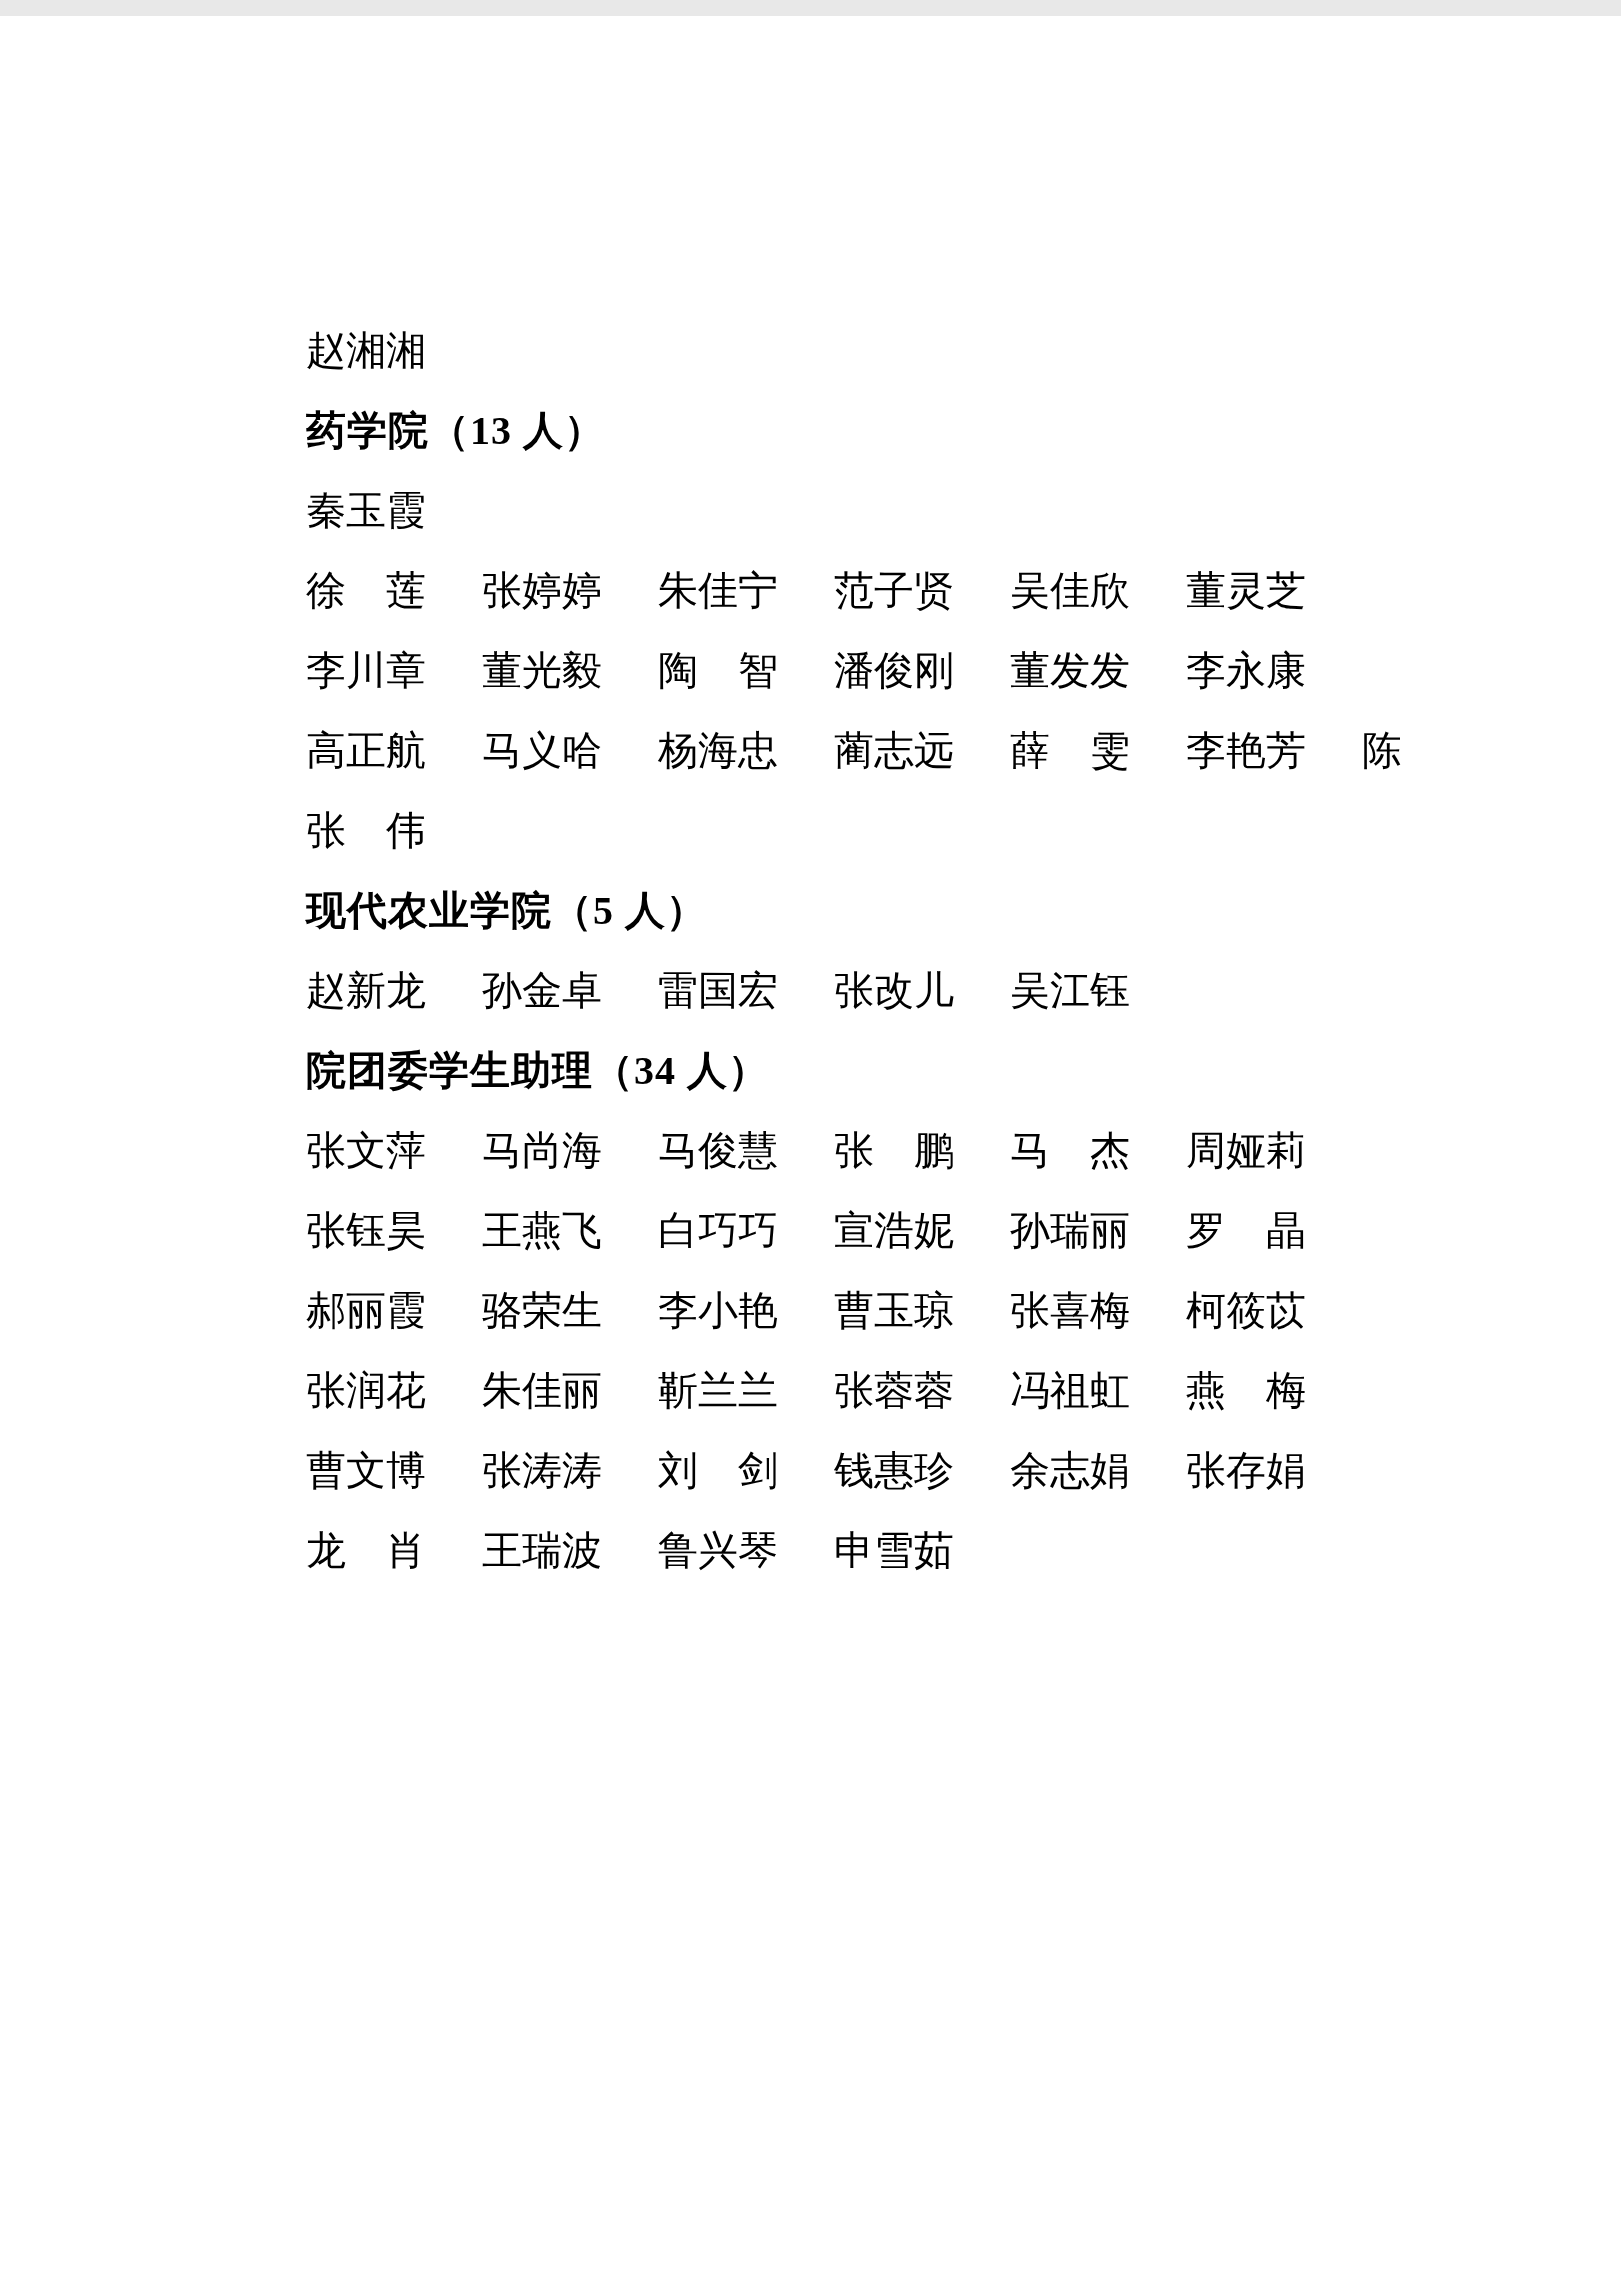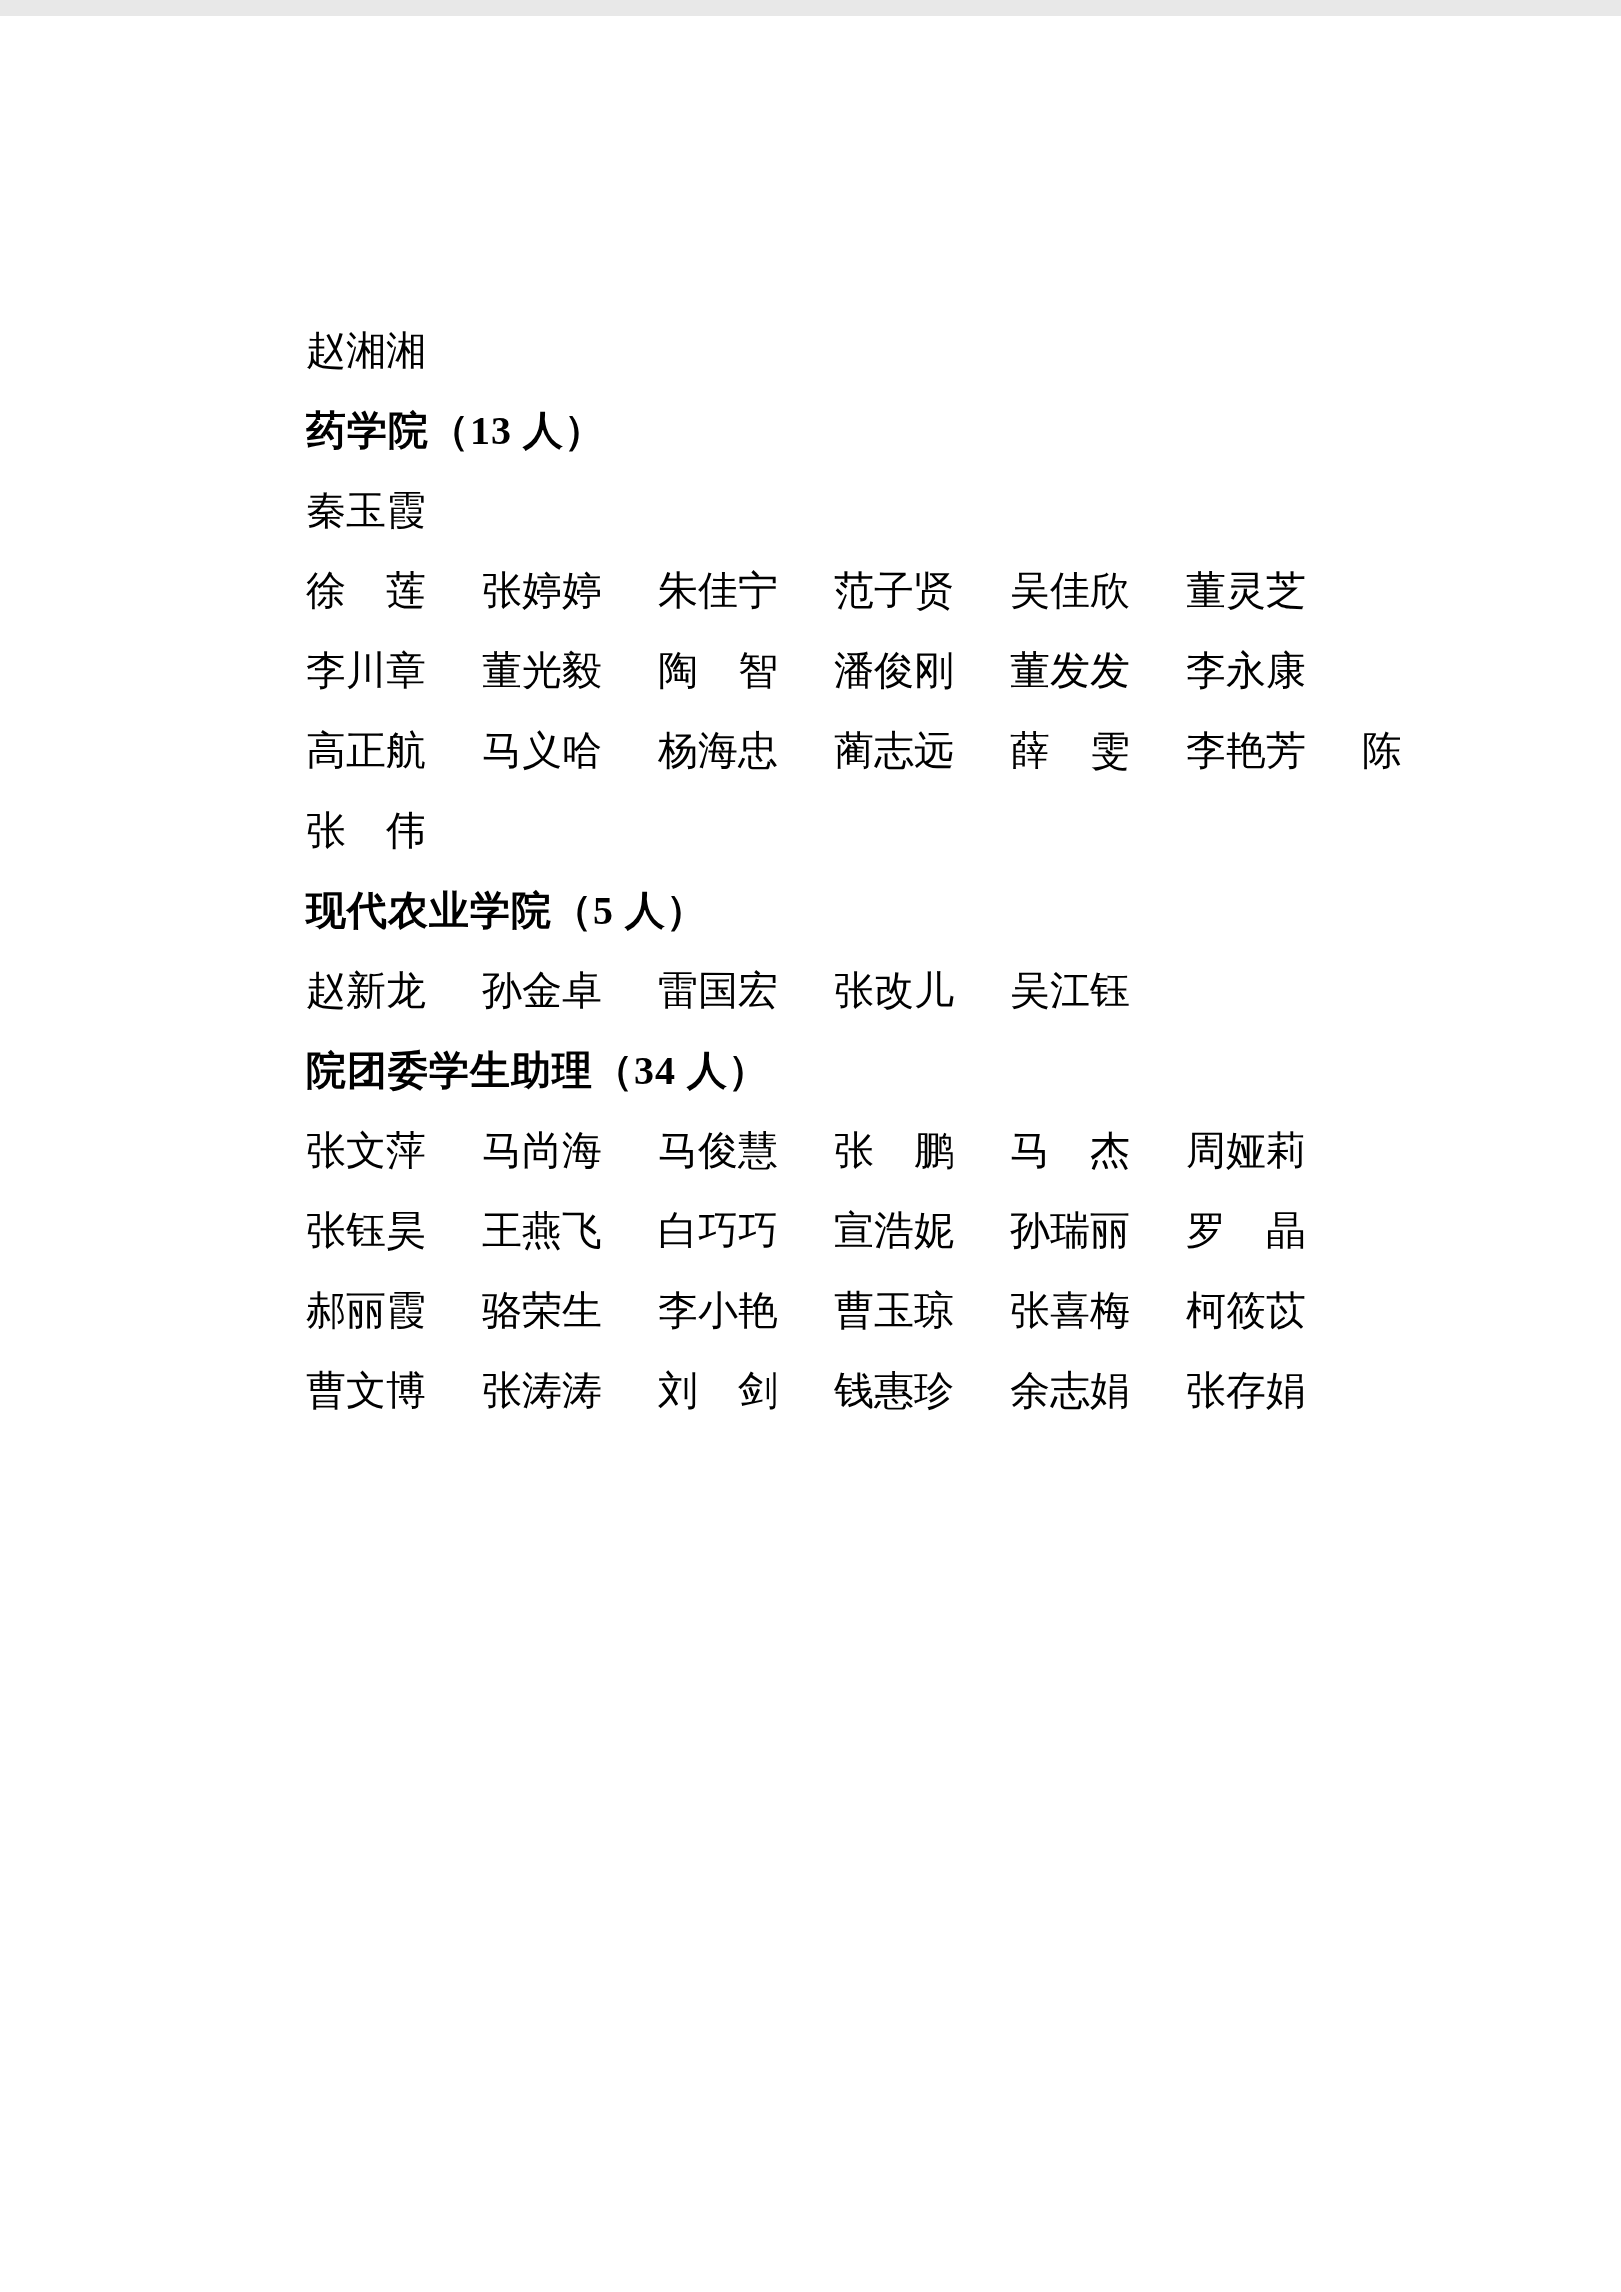--- a/index.html
+++ b/index.html
@@ -108,22 +108,36 @@
       </div>
       <div class="line row">
         <span class="name">郝丽霞</span>
         <span class="name">骆荣生</span>
         <span class="name">李小艳</span>
         <span class="name">曹玉琼</span>
         <span class="name">张喜梅</span>
         <span class="name">柯筱苡</span>
       </div>
       <div class="line row">
+        <span class="name">张润花</span>
+        <span class="name">朱佳丽</span>
+        <span class="name">靳兰兰</span>
+        <span class="name">张蓉蓉</span>
+        <span class="name">冯祖虹</span>
+        <span class="name">燕　梅</span>
+      </div>
+      <div class="line row">
         <span class="name">曹文博</span>
         <span class="name">张涛涛</span>
         <span class="name">刘　剑</span>
         <span class="name">钱惠珍</span>
         <span class="name">余志娟</span>
         <span class="name">张存娟</span>
       </div>
+      <div class="line row">
+        <span class="name">龙　肖</span>
+        <span class="name">王瑞波</span>
+        <span class="name">鲁兴琴</span>
+        <span class="name">申雪茹</span>
+      </div>
     </div>
 </div>
 
 
 </body></html>

